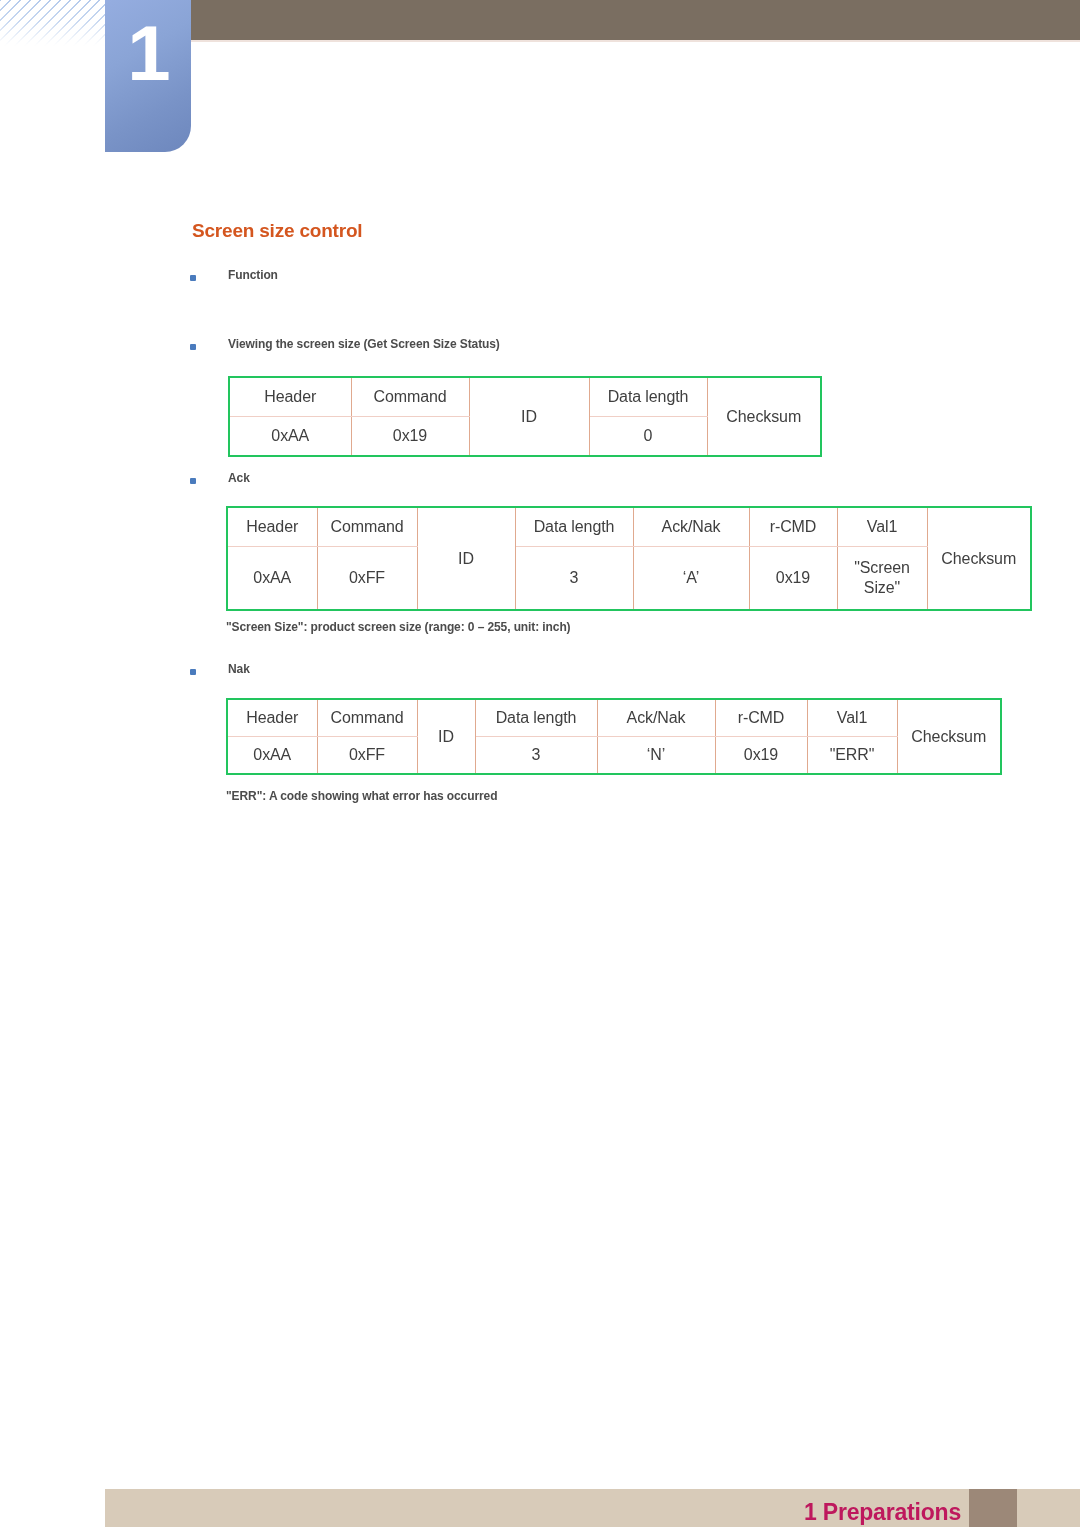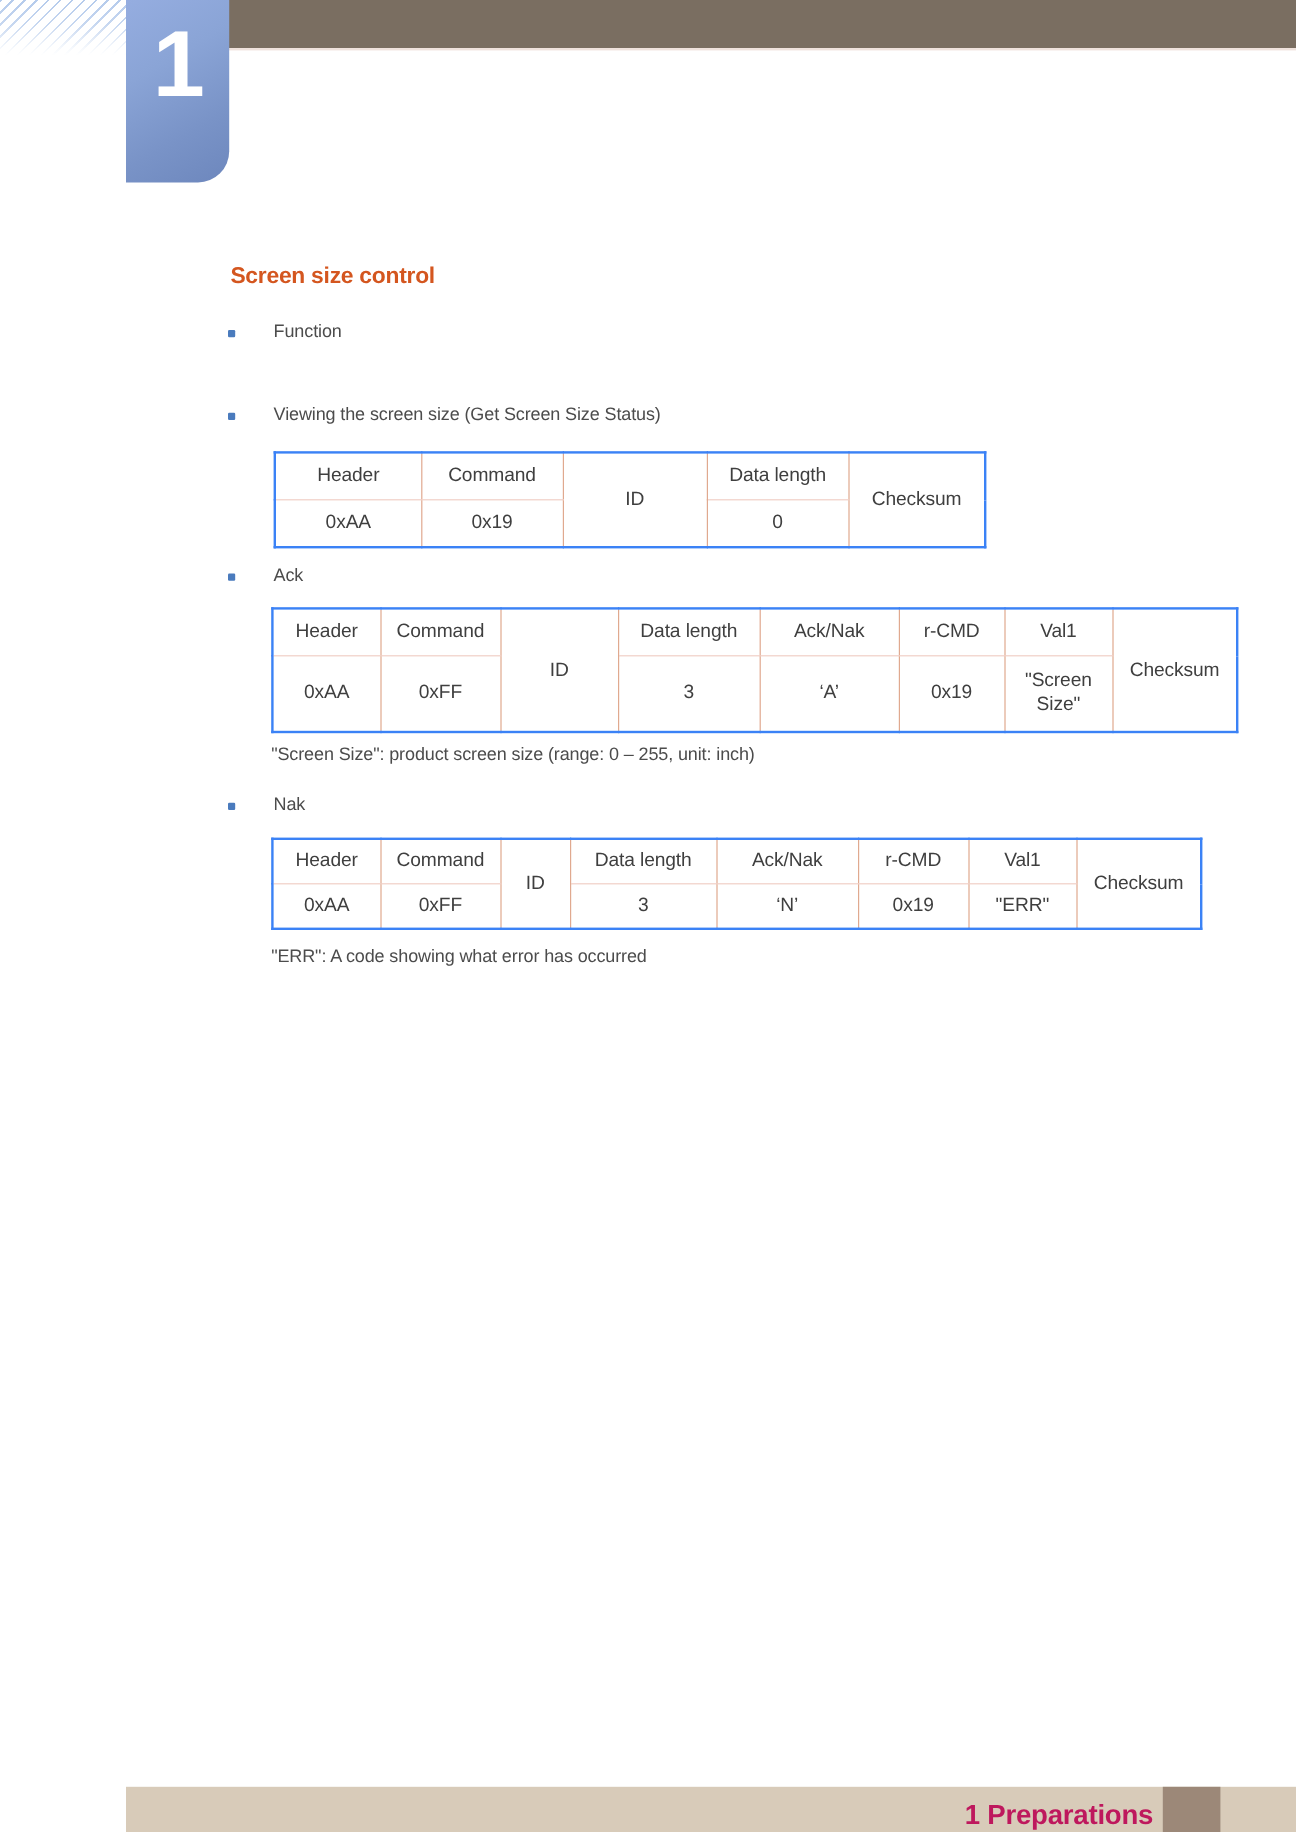--- a/index.html
+++ b/index.html
@@ -97,32 +97,33 @@
     text-align: center;
   }
   .bullet {
     position: absolute;
     width: 6px; height: 6px;
     background: #4a7bbd;
     border-radius: 1px;
   }
   .para {
     position: absolute;
-    font-size: 15px;
+    font-size: 12px;
     color: #4c4c4c;
     letter-spacing: -0.1px;
     white-space: nowrap;
+    font-weight: bold;
   }
 
   
   .ptable {
     position: absolute;
     border-collapse: collapse;
     table-layout: fixed;
-    border: 2px solid #3b82f6;
+    border: 2px solid #22c55e;
     background: #fff;
   }
   .ptable td {
     border-left: 1px solid #e0a98f;
     border-right: 1px solid #e0a98f;
     border-top: 1px solid #f0cfc6;
     border-bottom: 1px solid #f0cfc6;
     text-align: center;
     vertical-align: middle;
     font-size: 16px;

